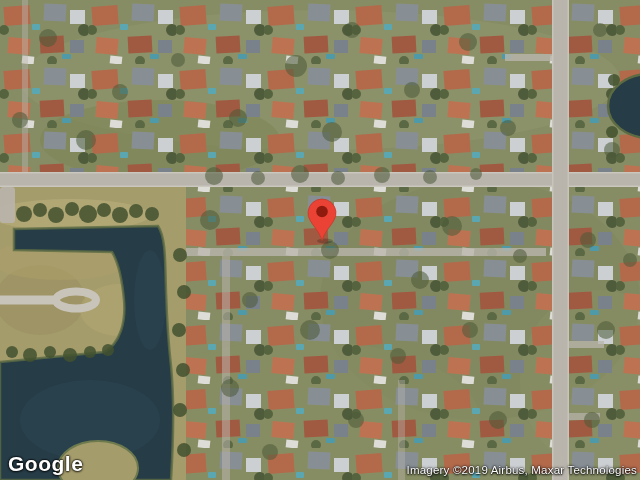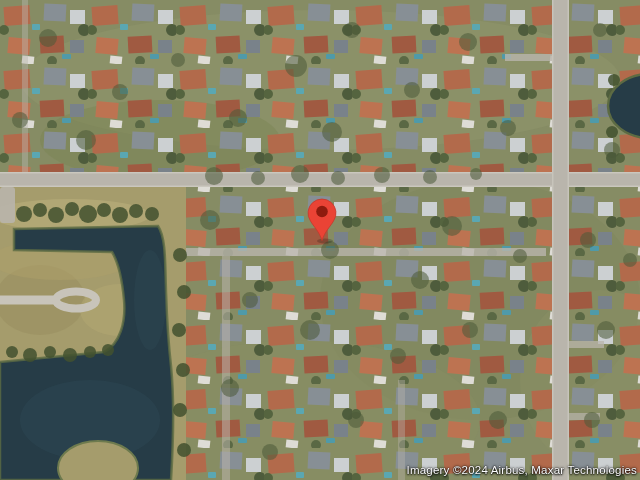--- a/index.html
+++ b/index.html
@@ -182,15 +182,16 @@
         <circle cx="612" cy="132" r="6"></circle>
     </g>
 
     <g>
       <ellipse cx="325" cy="241" rx="8" ry="2.6" fill="#000" opacity=".2"></ellipse>
       <path d="M322,240.5 C319,231 313.5,226.5 310.5,221 A14,14 0 1 1 333.5,221 C330.5,226.5 325,231 322,240.5 Z" fill="#EA4335" stroke="#c4392c" stroke-width=".8"></path>
       <circle cx="322" cy="211.5" r="5.8" fill="#8E1B0E"></circle>
     </g>
   </svg>
 
+  <div class="google-logo">Google</div>
 
-  <div class="attribution">Imagery ©2024 Airbus, Maxar Technologies</div>
+  <div class="attribution">Imagery ©2019 Airbus, Maxar Technologies</div>
 </div>
 
 </body></html>

